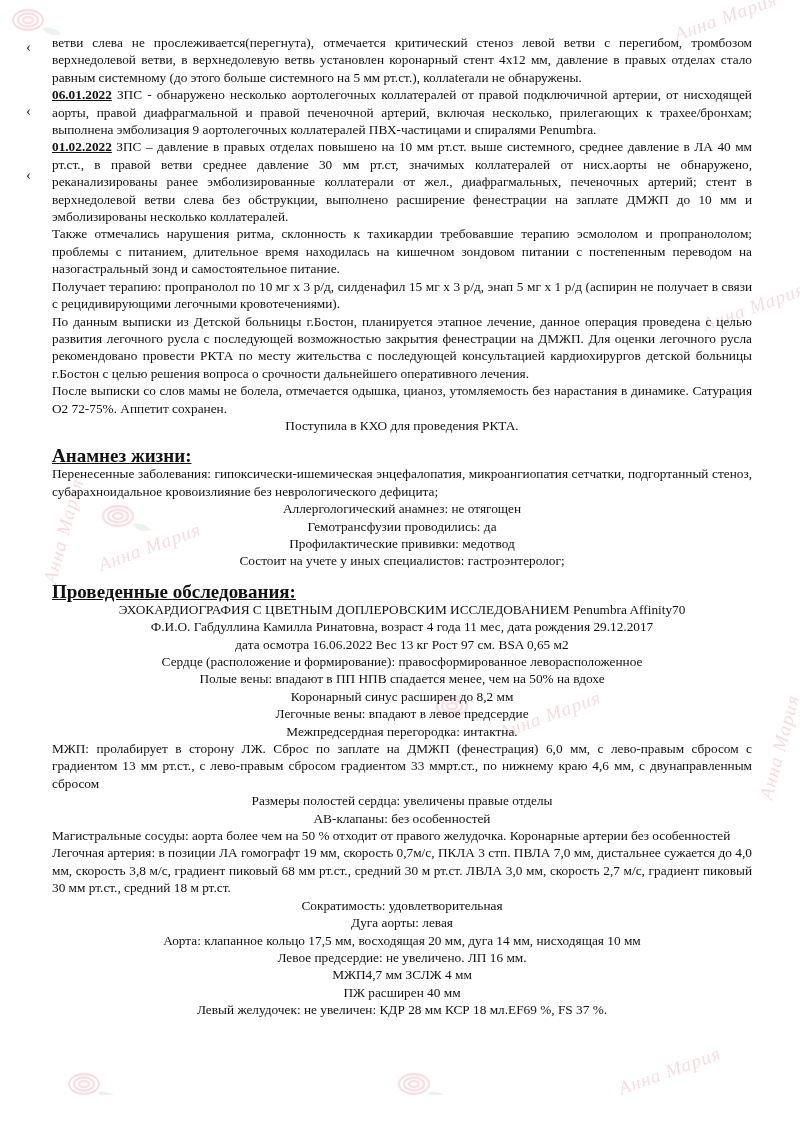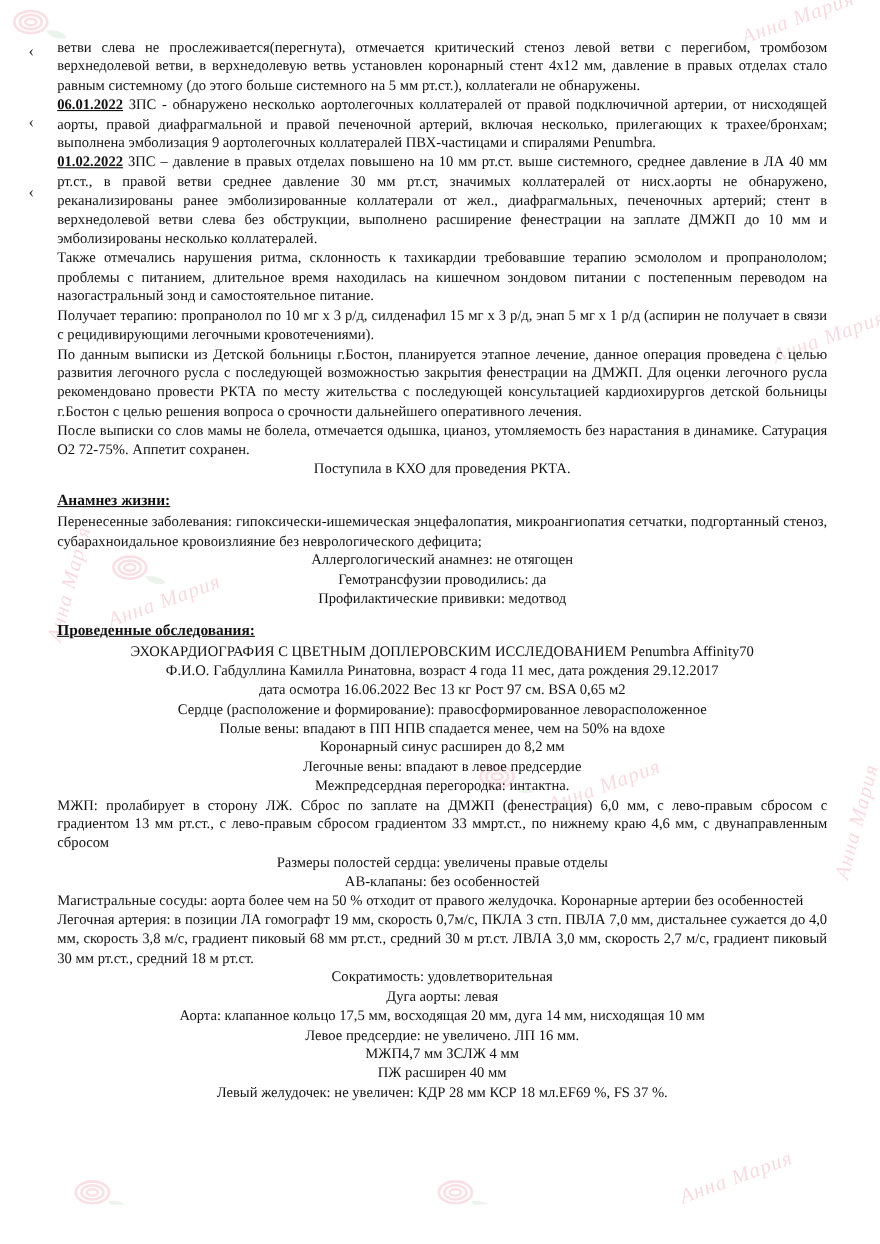--- a/index.html
+++ b/index.html
@@ -60,21 +60,21 @@
     line-height: 17.4px;
     text-align: justify;
     text-justify: inter-word;
   }
   .u { text-decoration: underline; }
   .b { font-weight: bold; }
   .gap { height: 13px; }
   .heading {
     font-weight: bold;
     text-decoration: underline;
-    font-size: 14px;
+    font-size: 19px;
     line-height: 18px;
   }
   .noj { text-align: center; }
 
   
   .edge-mark {
     position: absolute;
     left: 26px;
     font-size: 15px;
     color: #2a2a2a;
@@ -181,20 +181,21 @@
     <p>После выписки со слов мамы не болела, отмечается одышка, цианоз, утомляемость без нарастания в динамике. Сатурация О2 72-75%. Аппетит сохранен.</p>
     <p class="noj">Поступила в КХО для проведения РКТА.</p>
 
     <div class="gap"></div>
 
     <div class="heading">Анамнез жизни:</div>
     <p>Перенесенные заболевания:  гипоксически-ишемическая энцефалопатия, микроангиопатия сетчатки, подгортанный стеноз, субарахноидальное кровоизлияние без неврологического дефицита;</p>
     <p class="noj">Аллергологический анамнез:  не отягощен</p>
     <p class="noj">Гемотрансфузии проводились:  да</p>
     <p class="noj">Профилактические прививки:  медотвод</p>
+    <p class="noj">Состоит на учете у иных специалистов:  гастроэнтеролог;</p>
 
     <div class="gap"></div>
 
     <div class="heading">Проведенные обследования:</div>
     <p class="noj">ЭХОКАРДИОГРАФИЯ С ЦВЕТНЫМ ДОПЛЕРОВСКИМ ИССЛЕДОВАНИЕМ Penumbra Affinity70</p>
     <p class="noj">Ф.И.О. Габдуллина Камилла Ринатовна,  возраст  4 года 11 мес, дата рождения 29.12.2017</p>
     <p class="noj"> дата осмотра 16.06.2022 Вес 13 кг Рост 97  см. BSA 0,65 м2</p>
     <p class="noj">Сердце (расположение и формирование): правосформированное леворасположенное</p>
     <p class="noj">Полые вены: впадают в ПП НПВ спадается менее, чем на 50% на вдохе</p>
     <p class="noj">Коронарный синус расширен до 8,2 мм</p>

